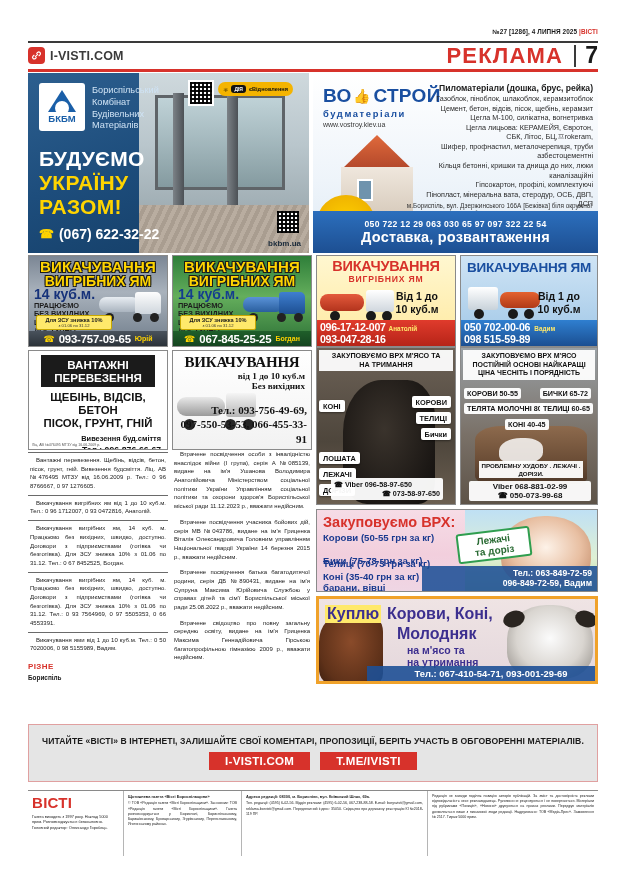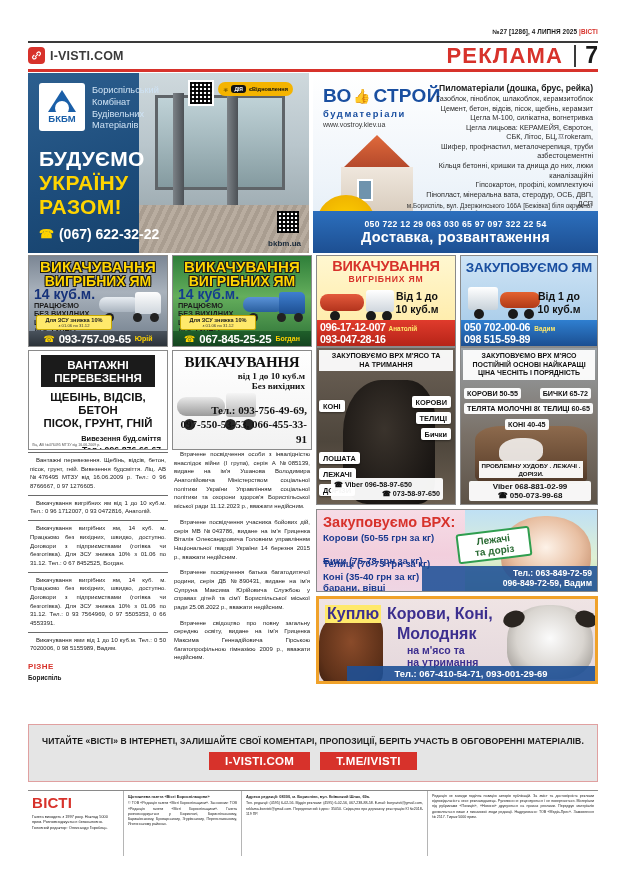--- a/index.html
+++ b/index.html
@@ -564,21 +564,21 @@
   }
   #ad-kupl .k3 {
     position: absolute; left: 78px; top: 26px;
     font-size: 16px; font-weight: bold; color: #3c2f8f;
   }
   #ad-kupl .k4 {
     position: absolute; left: 88px; top: 46px;
     font-size: 10.5px; font-weight: bold; color: #3c2f8f; line-height: 1.1;
   }
   #ad-kupl .ktel {
-    position: absolute; left: 28px; bottom: 0; width: 248px;
+    position: absolute; left: 48px; bottom: 0; width: 248px;
     background: rgba(30,80,150,.9); text-align: center; padding: 2px 0;
   }
   #ad-kupl .ktel div {
     font-size: 9.4px; font-weight: bold; color: #fff;
   }
 
   
   .clcol { position: absolute; width: 140px; }
   #clcol1 { left: 28px; top: 452px; }
   #clcol2 { left: 172px; top: 447px; }
@@ -811,21 +811,21 @@
         <span class="num">096-17-12-007</span>
         <span class="nm">Анатолій</span>
       </div>
       <div class="r">
         <span class="num">093-047-28-16</span>
       </div>
     </div>
   </div>
 
   <div class="ad vyk" id="ad-vyk4">
-    <div class="t4">ЗАКУПОВУЄМО ЯМ</div>
+    <div class="t4">ВИКАЧУВАННЯ ЯМ</div>
     <div class="truck3">
       <div class="cabin"></div>
       <div class="tank"></div>
       <div class="w" style="left:10px"></div>
       <div class="w" style="right:24px"></div>
       <div class="w" style="right:8px"></div>
     </div>
     <div class="vol3">
       <div>Від 1 до</div>
       <div>10 куб.м</div>

